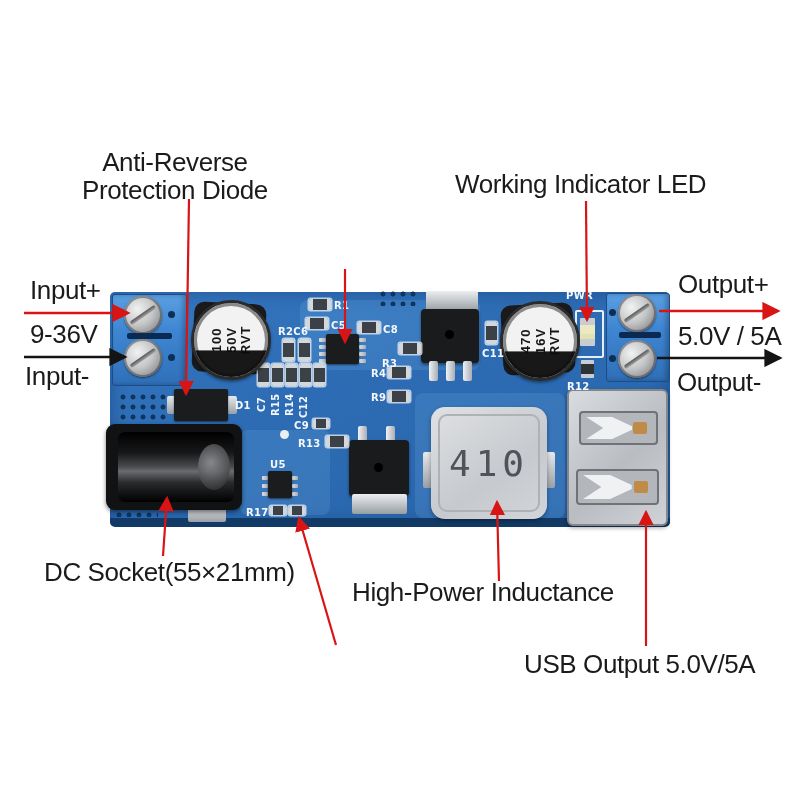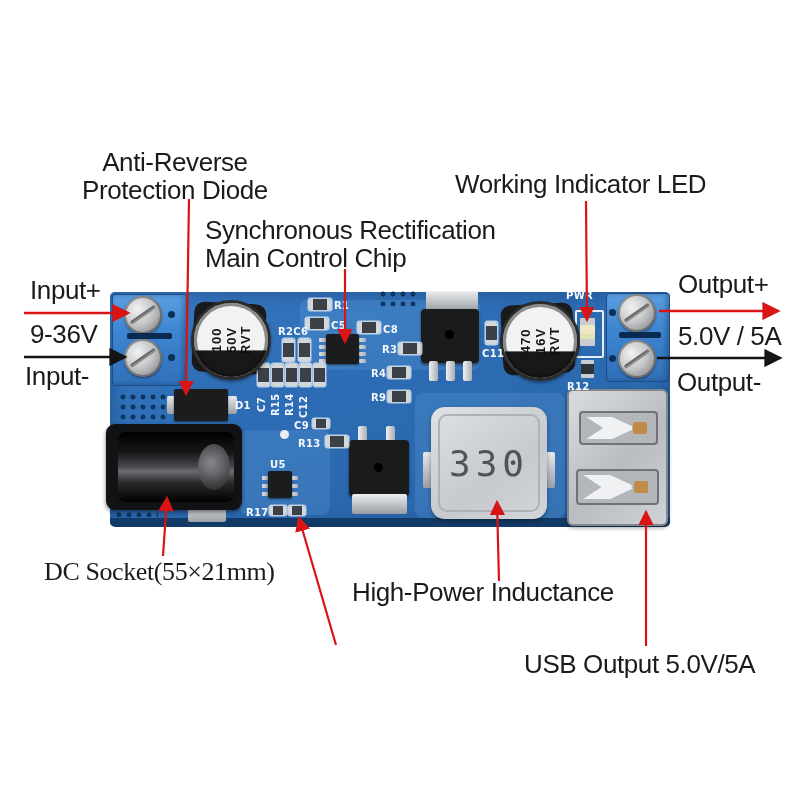--- a/index.html
+++ b/index.html
@@ -173,21 +173,21 @@
   <div class="pin" style="left:292px;top:492px;width:6px;height:4px;"></div>
   <div class="chip" style="left:268px;top:471px;width:24px;height:27px;"></div>
   <div class="silk" style="left:270px;top:459px;">U5</div>
   <div class="silk" style="left:246px;top:507px;">R17</div>
   <div class="smd sm" style="left:270px;top:506px;"></div>
   <div class="smd sm" style="left:289px;top:506px;"></div>
 
   <div class="pad" style="left:423px;top:452px;width:12px;height:36px;"></div>
   <div class="pad" style="left:543px;top:452px;width:12px;height:36px;"></div>
   <div class="ind" style="left:431px;top:407px;width:116px;height:112px;">
-    <div class="indtxt">330</div>
+    <div class="indtxt">410</div>
   </div>
 
   <div class="usb" style="left:567px;top:389px;width:97px;height:133px;"></div>
   <div class="usb-win" style="left:579px;top:411px;width:75px;height:30px;">
     <div class="usb-spring"></div>
     <div class="usb-contact"></div>
   </div>
   <div class="usb-win" style="left:576px;top:469px;width:79px;height:32px;">
     <div class="usb-spring"></div>
     <div class="usb-contact"></div>
@@ -201,21 +201,21 @@
 
   <div class="smd" style="left:309px;top:299px;"></div>
   <div class="silk" style="left:334px;top:300px;">R1</div>
   <div class="smd" style="left:306px;top:318px;"></div>
   <div class="silk" style="left:331px;top:320px;">C5</div>
   <div class="smd" style="left:358px;top:322px;"></div>
   <div class="silk" style="left:383px;top:324px;">C8</div>
   <div class="silk" style="left:278px;top:326px;">R2C6</div>
   <div class="smd v" style="left:283px;top:339px;"></div>
   <div class="smd v" style="left:299px;top:339px;"></div>
-  <div class="silk" style="left:382px;top:344px;text-align:center;">R3</div>
+  <div class="silk" style="left:382px;top:358px;text-align:center;">R3</div>
   <div class="smd" style="left:399px;top:343px;"></div>
   <div class="silk" style="left:371px;top:368px;">R4</div>
   <div class="smd" style="left:388px;top:367px;"></div>
   <div class="silk" style="left:371px;top:392px;">R9</div>
   <div class="smd" style="left:388px;top:391px;"></div>
   <div class="smd v" style="left:258px;top:364px;"></div>
   <div class="smd v" style="left:272px;top:364px;"></div>
   <div class="smd v" style="left:286px;top:364px;"></div>
   <div class="smd v" style="left:300px;top:364px;"></div>
   <div class="smd v" style="left:314px;top:364px;"></div>
@@ -249,33 +249,29 @@
     <path d="M163,556 L167,498" stroke="#d91414" stroke-width="2.2" fill="none" marker-end="url(#aR)"></path>
     <path d="M336,645 L299,518" stroke="#d91414" stroke-width="2.2" fill="none" marker-end="url(#aR)"></path>
     <path d="M499,581 L497,502" stroke="#d91414" stroke-width="2.2" fill="none" marker-end="url(#aR)"></path>
     <path d="M646,646 L646,512" stroke="#d91414" stroke-width="2.2" fill="none" marker-end="url(#aR)"></path>
   </svg>
 
   <div class="lbl" style="left:82px;top:148px;text-align:center;">
     <div>Anti-Reverse</div>
     <div>Protection Diode</div>
   </div>
-  <div class="lbl" style="left:205px;top:216px;">
-    <div>Synchronous Rectification</div>
-    <div>Main Control Chip</div>
-  </div>
   <div class="lbl" style="left:455px;top:170px;">Working Indicator LED</div>
 
   <div class="lbl" style="left:30px;top:276px;">Input+</div>
   <div class="lbl" style="left:30px;top:320px;">9-36V</div>
   <div class="lbl" style="left:25px;top:362px;">Input-</div>
 
   <div class="lbl" style="left:678px;top:270px;">Output+</div>
   <div class="lbl" style="left:678px;top:322px;">5.0V / 5A</div>
   <div class="lbl" style="left:677px;top:368px;">Output-</div>
 
-  <div class="lbl" style="left:44px;top:558px;font-family:Liberation Serif, serif;">
+  <div class="lbl" style="left:44px;top:558px;">
     <div>DC Socket(55×21mm)</div>
   </div>
   <div class="lbl" style="left:352px;top:578px;">High-Power Inductance</div>
   <div class="lbl" style="left:524px;top:650px;">USB Output 5.0V/5A</div>
 
 </div>
 
 </body></html>

